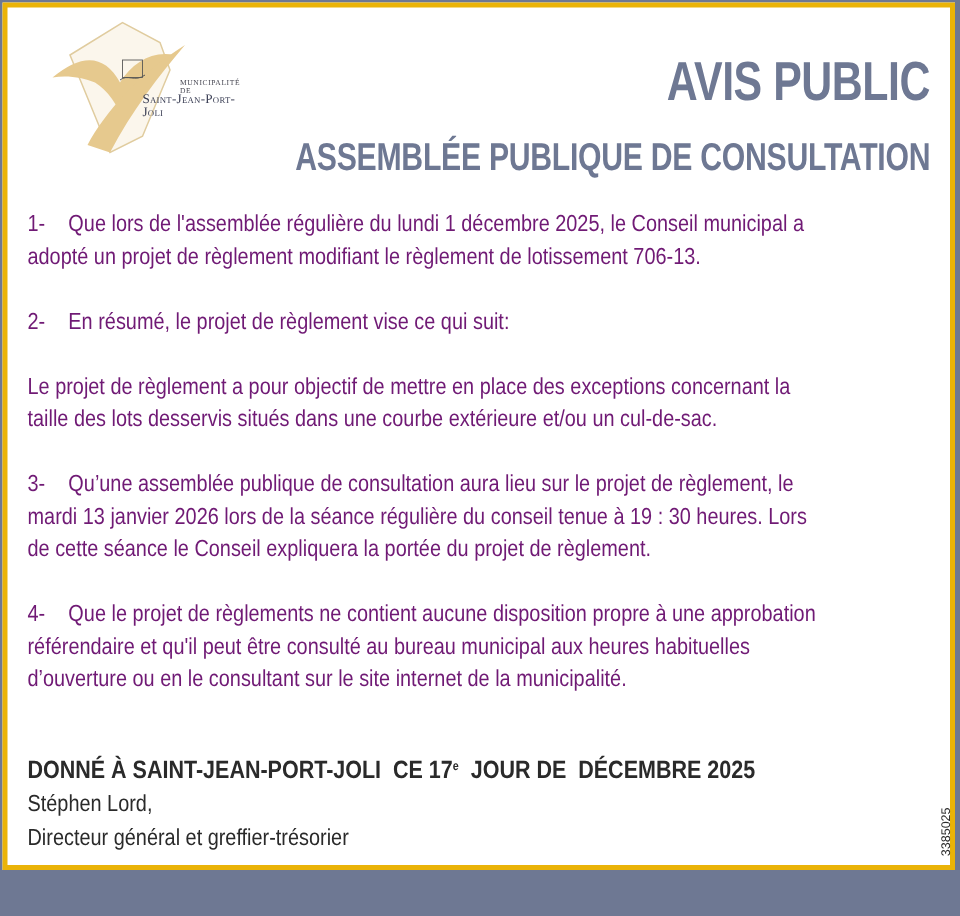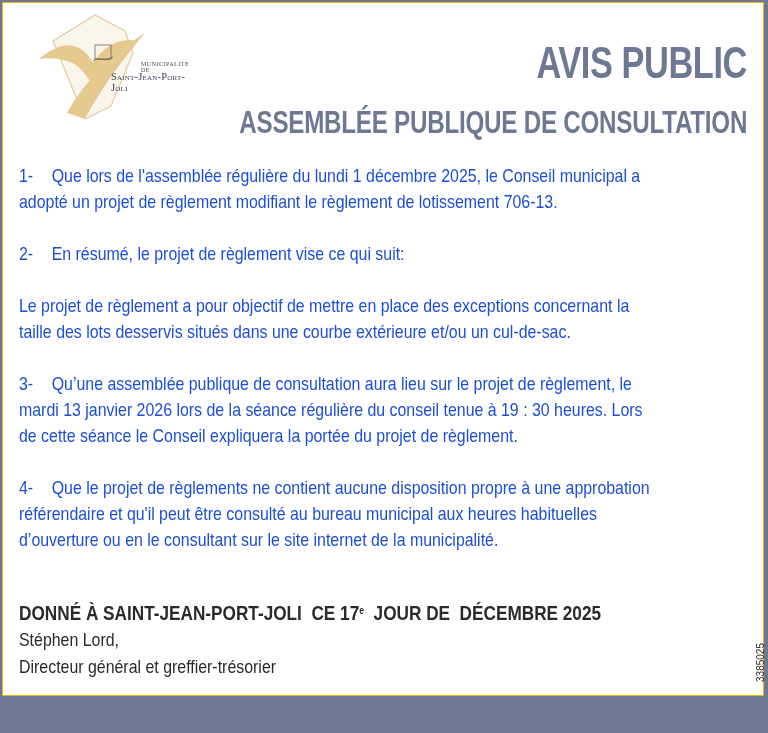--- a/index.html
+++ b/index.html
@@ -1,19 +1,19 @@
 <!DOCTYPE html>
 <html><head>
   <meta charset="utf-8">
   <style>
     html, body { margin:0; padding:0; }
     body { width:768px; height:733px; background:#6e7893; position:relative; overflow:hidden; }
     .page {
       position:absolute; left:2px; top:2px; width:762px; height:694px;
-      background:#ffffff; border:1px solid #eab308; box-sizing:border-box;
+      background:#ffffff; border:4px solid #eab308; box-sizing:border-box;
     }
     .logo { position:absolute; left:30px; top:8px; width:160px; height:112px; }
     .logo-sub {
       position:absolute; left:108px; top:50px; font-family:"Liberation Serif", serif;
       font-size:6px; letter-spacing:0.5px; color:#4a4a55;
     }
     .logo-name {
       position:absolute; left:78px; top:60px; font-family:"Liberation Serif", serif;
       font-size:10.5px; color:#3b3f55; font-variant:small-caps; letter-spacing:0.2px;
     }
@@ -22,21 +22,21 @@
       font-weight:bold; font-size:44px; color:#6e7893; transform:scaleX(0.78); transform-origin:right center;
       letter-spacing:-0.5px; line-height:1; white-space:nowrap;
     }
     .subtitle {
       position:absolute; right:16px; top:104px; font-family:"Liberation Sans", sans-serif;
       font-weight:bold; font-size:31px; color:#6e7893; transform:scaleX(0.78); transform-origin:right center;
       letter-spacing:-0.3px; line-height:1; white-space:nowrap;
     }
     .body {
       position:absolute; left:16px; top:160px; width:740px;
-      font-family:"Liberation Sans", sans-serif; font-size:18.5px; color:#1d4ed8;
+      font-family:"Liberation Sans", sans-serif; font-size:18.5px; color:#701a75;
       line-height:26px;
     }
     .para { margin:0 0 26px 0; transform:scaleX(0.86); transform-origin:left top; width:860px; white-space:pre-line; }
     .num { display:inline-block; width:38px; }
     .sign {
       position:absolute; left:16px; top:597px; font-family:"Liberation Sans", sans-serif;
       color:#2a2a2a; width:860px; transform:scaleX(0.86); transform-origin:left top;
     }
     .given { font-weight:bold; font-size:20px; line-height:26px; white-space:pre; }
     .given sup { font-size:10px; vertical-align:top; position:relative; top:-2px; }

